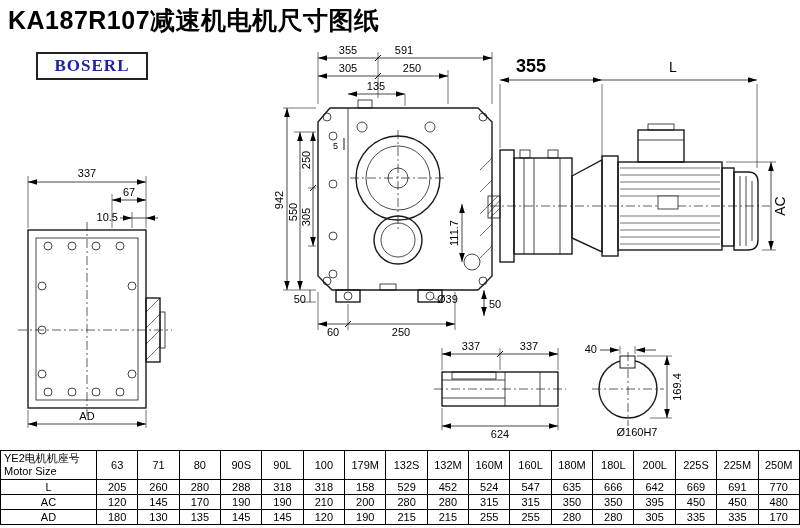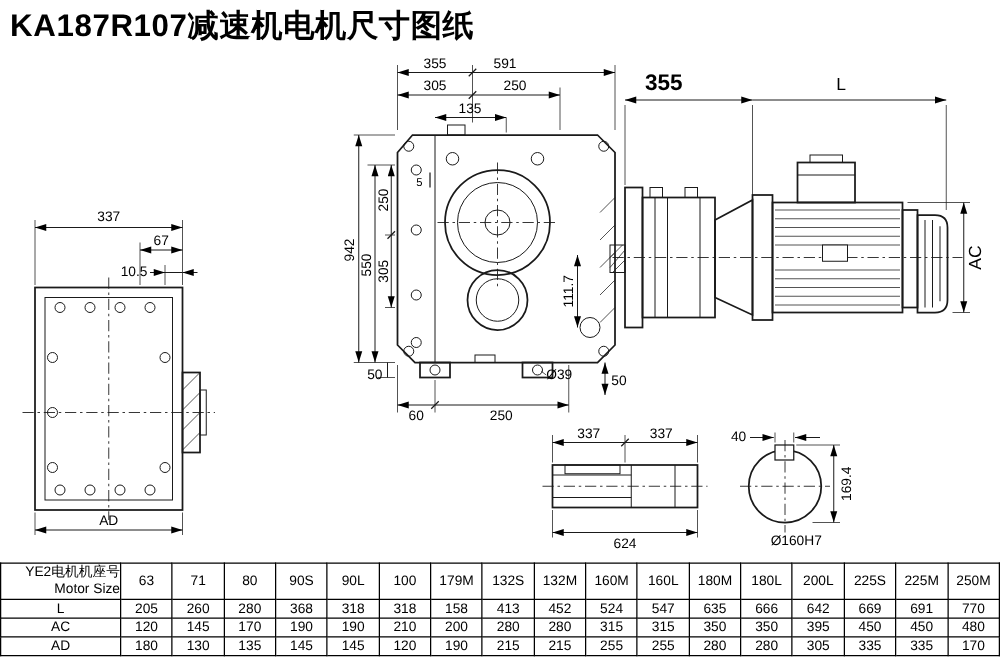--- a/index.html
+++ b/index.html
@@ -20,28 +20,31 @@
   text.dim     { font-size:11px; fill:#000; font-family:"Liberation Sans",sans-serif; }
   text.dim-sm  { font-size:9px;  fill:#000; font-family:"Liberation Sans",sans-serif; }
   text.dim-big { font-size:18px; font-weight:bold; fill:#000; font-family:"Liberation Sans",sans-serif; }
   text.dim-med { font-size:14px; fill:#000; font-family:"Liberation Sans",sans-serif; }
 
   .spec-table { position:absolute; left:0; top:450px; width:800px; border-collapse:collapse; table-layout:fixed; background:#fff; }
   .spec-table th, .spec-table td { border:1px solid #000; text-align:center; vertical-align:middle; font-weight:normal; padding:0; overflow:hidden; font-size:11px; color:#000; }
   .spec-table thead th { height:29px; }
   .spec-table tbody th, .spec-table tbody td { height:15px; }
   .spec-table .label-col { width:96px; }
-  .hdr-cn, .hdr-en { font-size:11px; line-height:13px; text-align:right; padding-left:13px; }
+  .hdr-cn, .hdr-en { font-size:11px; line-height:13px; text-align:left; padding-left:3px; }
 </style>
 </head>
 <body>
 
 <div class="page">
 
   <div class="title">KA187R107减速机电机尺寸图纸</div>
+  <div class="logo-box">
+    <span class="logo-text">BOSERL</span>
+  </div>
 
   <svg class="drawing" width="800" height="450" viewBox="0 0 800 450">
     <defs>
       <marker id="arr" markerUnits="userSpaceOnUse" markerWidth="10" markerHeight="8" refX="9.5" refY="3" orient="auto-start-reverse">
         <path d="M0.5,0.2 L9.5,3 L0.5,5.8 Z" fill="#000"></path>
       </marker>
     </defs>
 
     <g>
       <path class="outline" d="M330,108 L478,108 L492,122 L492,276 L478,290 L332,290 L318,276 L318,122 Z"></path>
@@ -308,25 +311,25 @@
           <th>250M</th>
         </tr>
     </thead>
     <tbody>
 
     <tr>
           <th class="label-col">L</th>
           <td>205</td>
           <td>260</td>
           <td>280</td>
-          <td>368</td>
+          <td>288</td>
           <td>318</td>
           <td>318</td>
           <td>158</td>
-          <td>413</td>
+          <td>529</td>
           <td>452</td>
           <td>524</td>
           <td>547</td>
           <td>635</td>
           <td>666</td>
           <td>642</td>
           <td>669</td>
           <td>691</td>
           <td>770</td>
         </tr>

